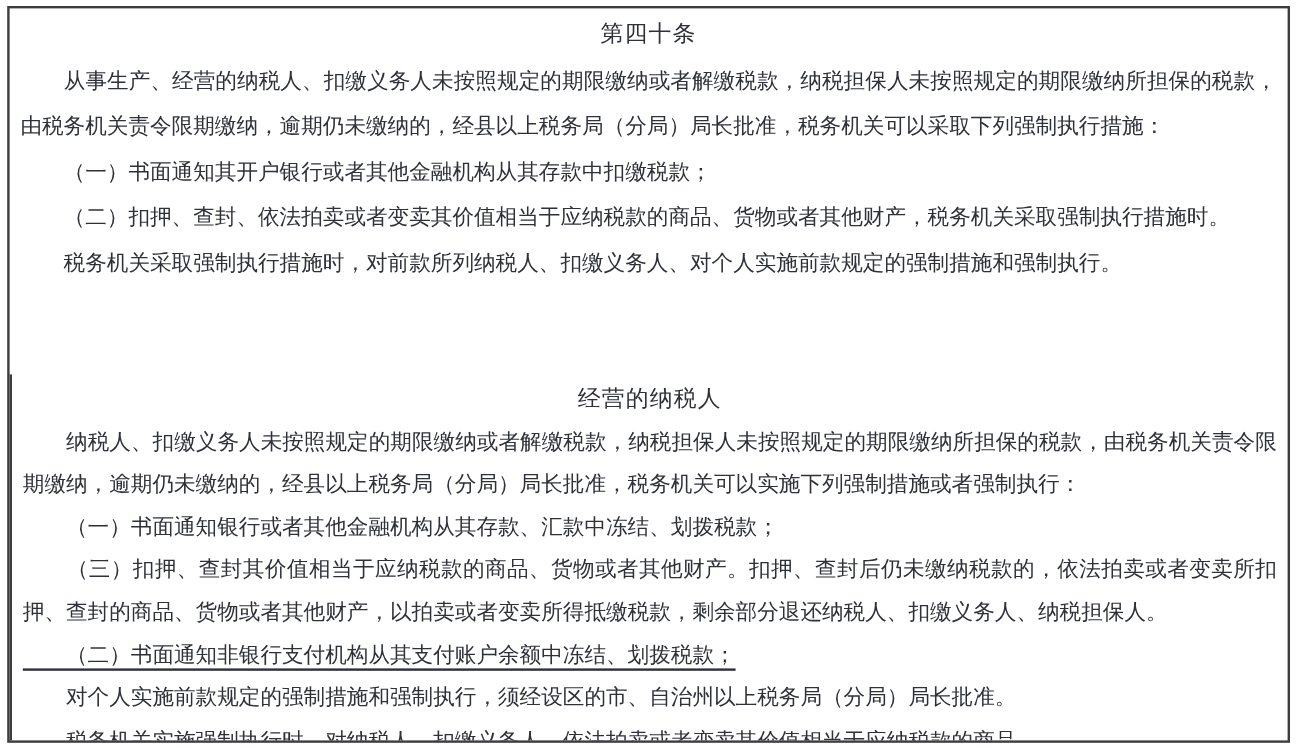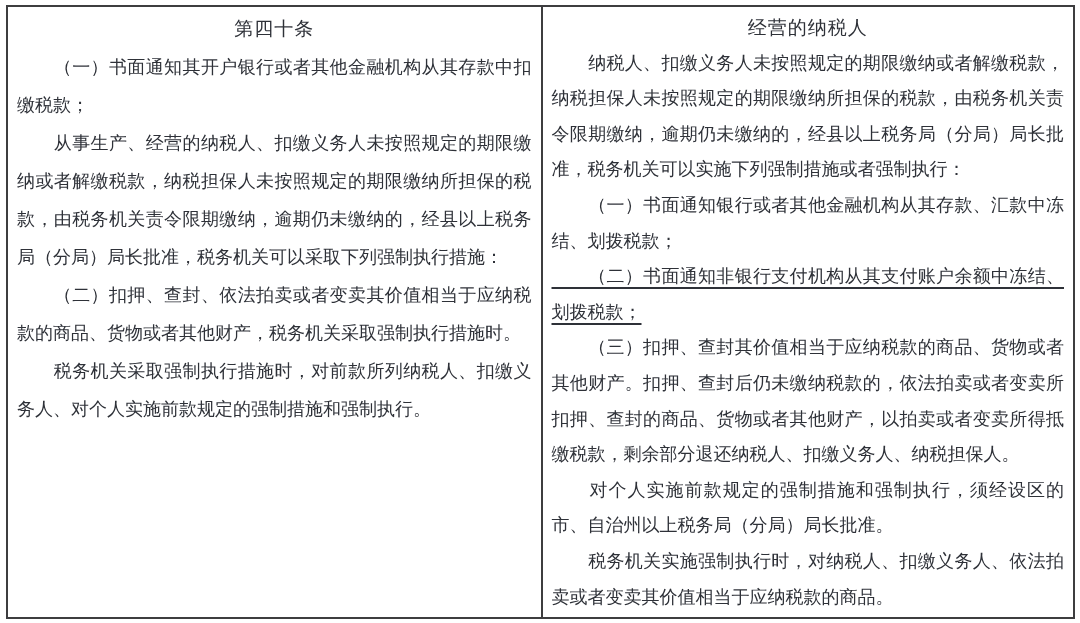--- a/index.html
+++ b/index.html
@@ -15,20 +15,21 @@
     background: #ffffff;
     overflow: hidden;
   }
   .law-table {
     display: flex;
     width: 100%;
     height: 100%;
     box-sizing: border-box;
     border: 2px solid #3d3d3f;
     background: #ffffff;
+    flex-direction: column;
   }
   .col {
     flex: 1 1 50%;
     box-sizing: border-box;
     padding: 3px 9px 0 9px;
     overflow: hidden;
     font-family: "Liberation Serif", "DejaVu Serif", serif;
     color: #2e3138;
     font-size: 18px;
     text-align: justify;
@@ -53,33 +54,33 @@
 </style>
 </head>
 <body>
 
 <div class="page">
   <div class="law-table">
 
     <div class="col col-left">
       <h2 class="heading">第四十条</h2>
       <div class="paras">
+          <p class="para">　　从事生产、经营的纳税人、扣缴义务人未按照规定的期限缴纳或者解缴税款，纳税担保人未按照规定的期限缴纳所担保的税款，由税务机关责令限期缴纳，逾期仍未缴纳的，经县以上税务局（分局）局长批准，税务机关可以采取下列强制执行措施：</p>
           <p class="para">　　（一）书面通知其开户银行或者其他金融机构从其存款中扣缴税款；</p>
-          <p class="para">　　从事生产、经营的纳税人、扣缴义务人未按照规定的期限缴纳或者解缴税款，纳税担保人未按照规定的期限缴纳所担保的税款，由税务机关责令限期缴纳，逾期仍未缴纳的，经县以上税务局（分局）局长批准，税务机关可以采取下列强制执行措施：</p>
           <p class="para">　　（二）扣押、查封、依法拍卖或者变卖其价值相当于应纳税款的商品、货物或者其他财产，税务机关采取强制执行措施时。</p>
           <p class="para">　　税务机关采取强制执行措施时，对前款所列纳税人、扣缴义务人、对个人实施前款规定的强制措施和强制执行。</p>
         </div>
     </div>
 
     <div class="col col-right">
       <h2 class="heading">经营的纳税人</h2>
       <div class="paras">
           <p class="para">　　纳税人、扣缴义务人未按照规定的期限缴纳或者解缴税款，纳税担保人未按照规定的期限缴纳所担保的税款，由税务机关责令限期缴纳，逾期仍未缴纳的，经县以上税务局（分局）局长批准，税务机关可以实施下列强制措施或者强制执行：</p>
           <p class="para">　　（一）书面通知银行或者其他金融机构从其存款、汇款中冻结、划拨税款；</p>
+          <p class="para">　　（三）扣押、查封其价值相当于应纳税款的商品、货物或者其他财产。扣押、查封后仍未缴纳税款的，依法拍卖或者变卖所扣押、查封的商品、货物或者其他财产，以拍卖或者变卖所得抵缴税款，剩余部分退还纳税人、扣缴义务人、纳税担保人。</p>
           <p class="para underlined">　　（二）书面通知非银行支付机构从其支付账户余额中冻结、划拨税款；</p>
-          <p class="para">　　（三）扣押、查封其价值相当于应纳税款的商品、货物或者其他财产。扣押、查封后仍未缴纳税款的，依法拍卖或者变卖所扣押、查封的商品、货物或者其他财产，以拍卖或者变卖所得抵缴税款，剩余部分退还纳税人、扣缴义务人、纳税担保人。</p>
           <p class="para">　　对个人实施前款规定的强制措施和强制执行，须经设区的市、自治州以上税务局（分局）局长批准。</p>
           <p class="para">　　税务机关实施强制执行时，对纳税人、扣缴义务人、依法拍卖或者变卖其价值相当于应纳税款的商品。</p>
         </div>
     </div>
 
   </div>
 </div>
 
 </body></html>

